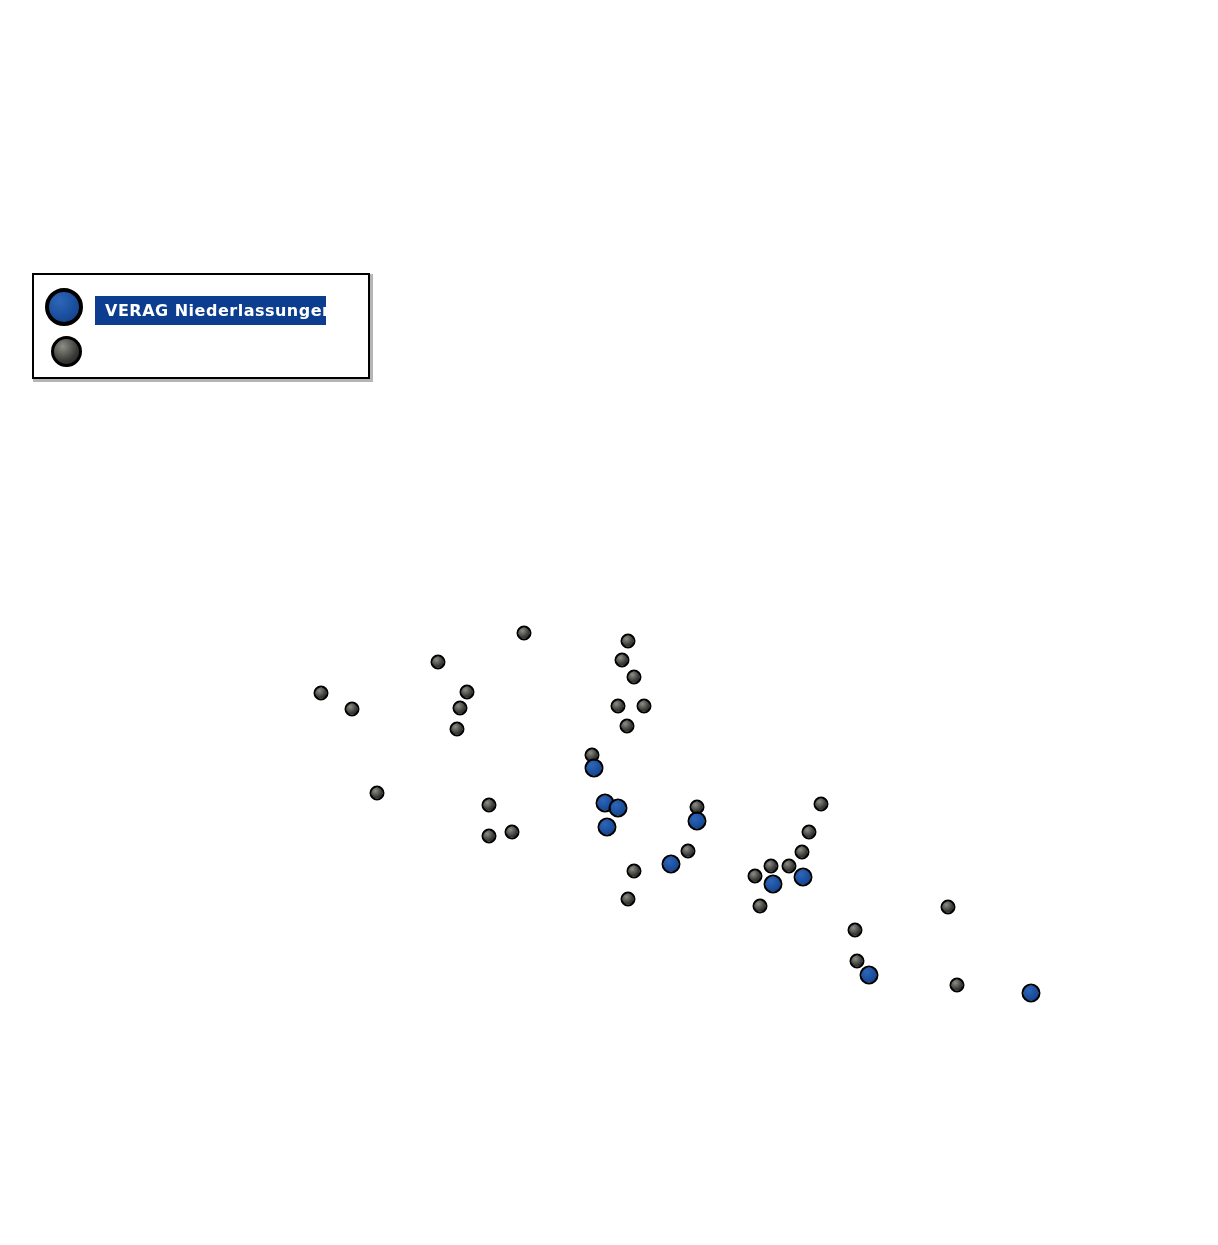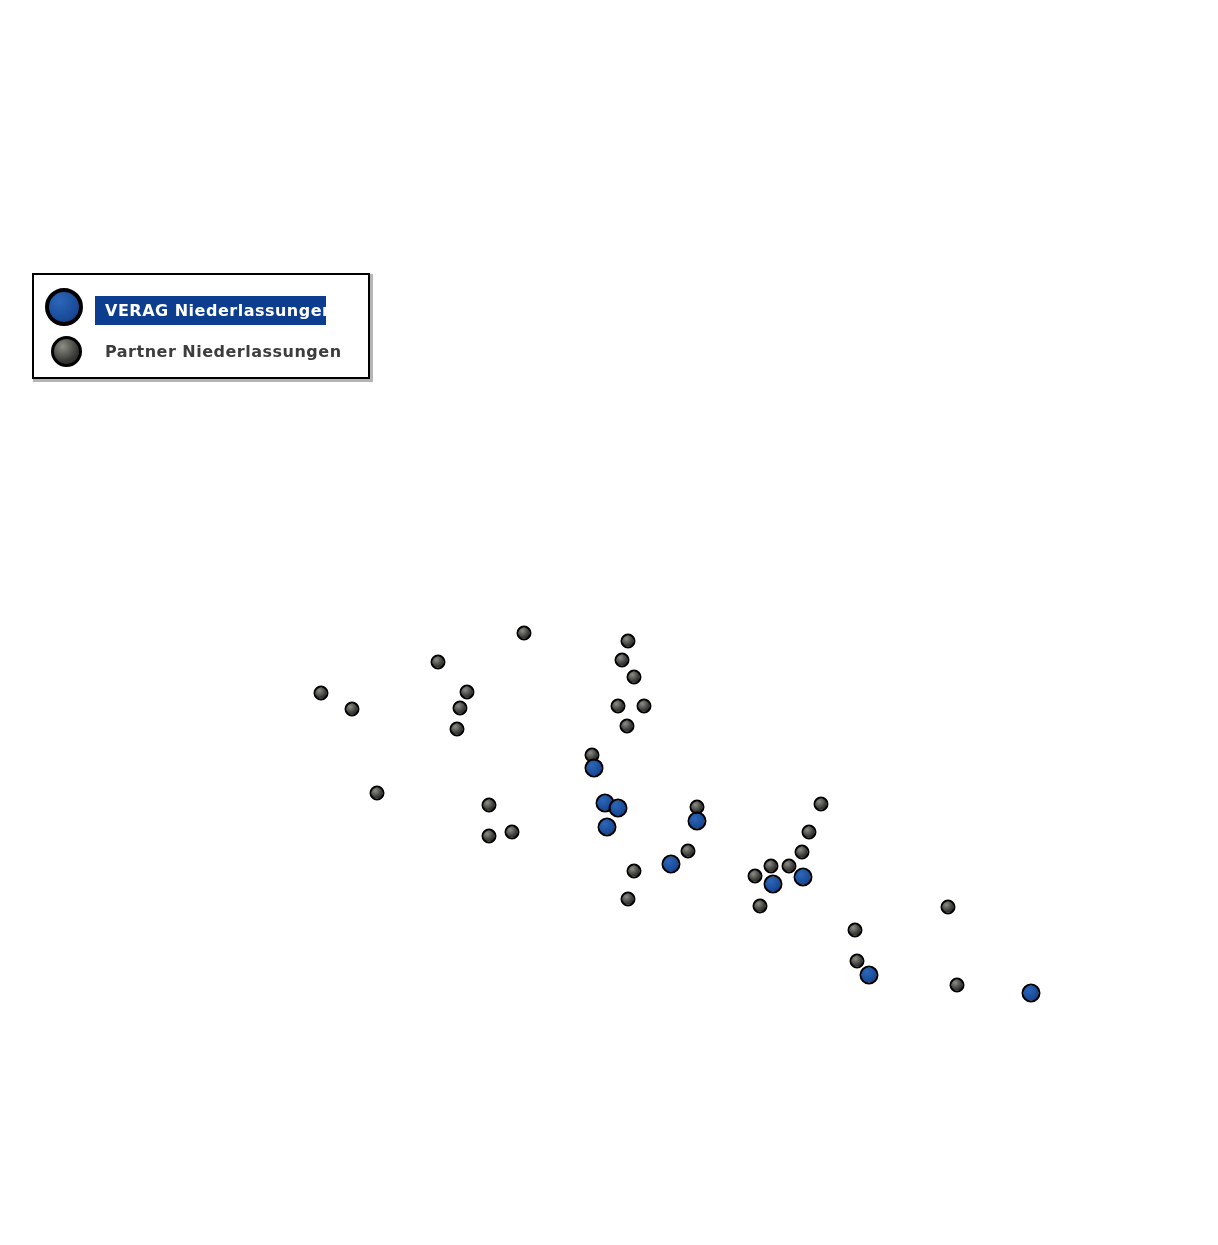--- a/index.html
+++ b/index.html
@@ -153,16 +153,15 @@
       <div class="marker verag" style="left: 773px; top: 884px;"></div>
       <div class="marker verag" style="left: 803px; top: 877px;"></div>
       <div class="marker verag" style="left: 869px; top: 975px;"></div>
       <div class="marker verag" style="left: 1031px; top: 993px;"></div>
     </div>
 
   <div class="legend-box">
     <div class="legend-dot verag"></div>
     <div class="legend-bar">VERAG Niederlassungen</div>
     <div class="legend-dot partner"></div>
-    <div class="legend-partner-label">Partner Niederlassungen</div>
   </div>
 
 </div>
 
 </body></html>

